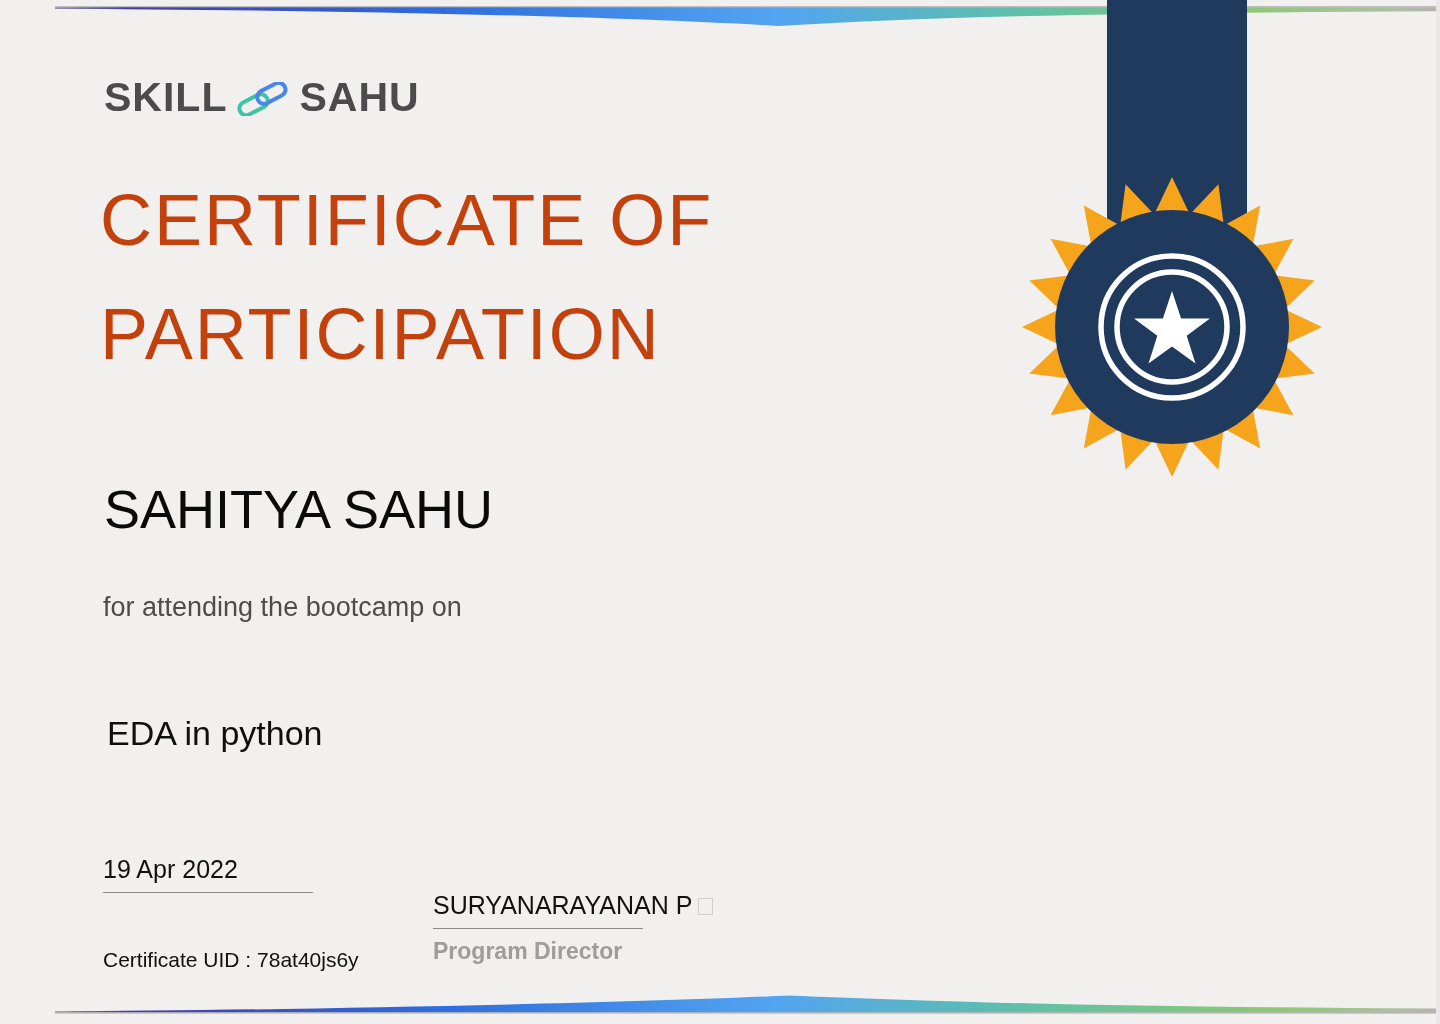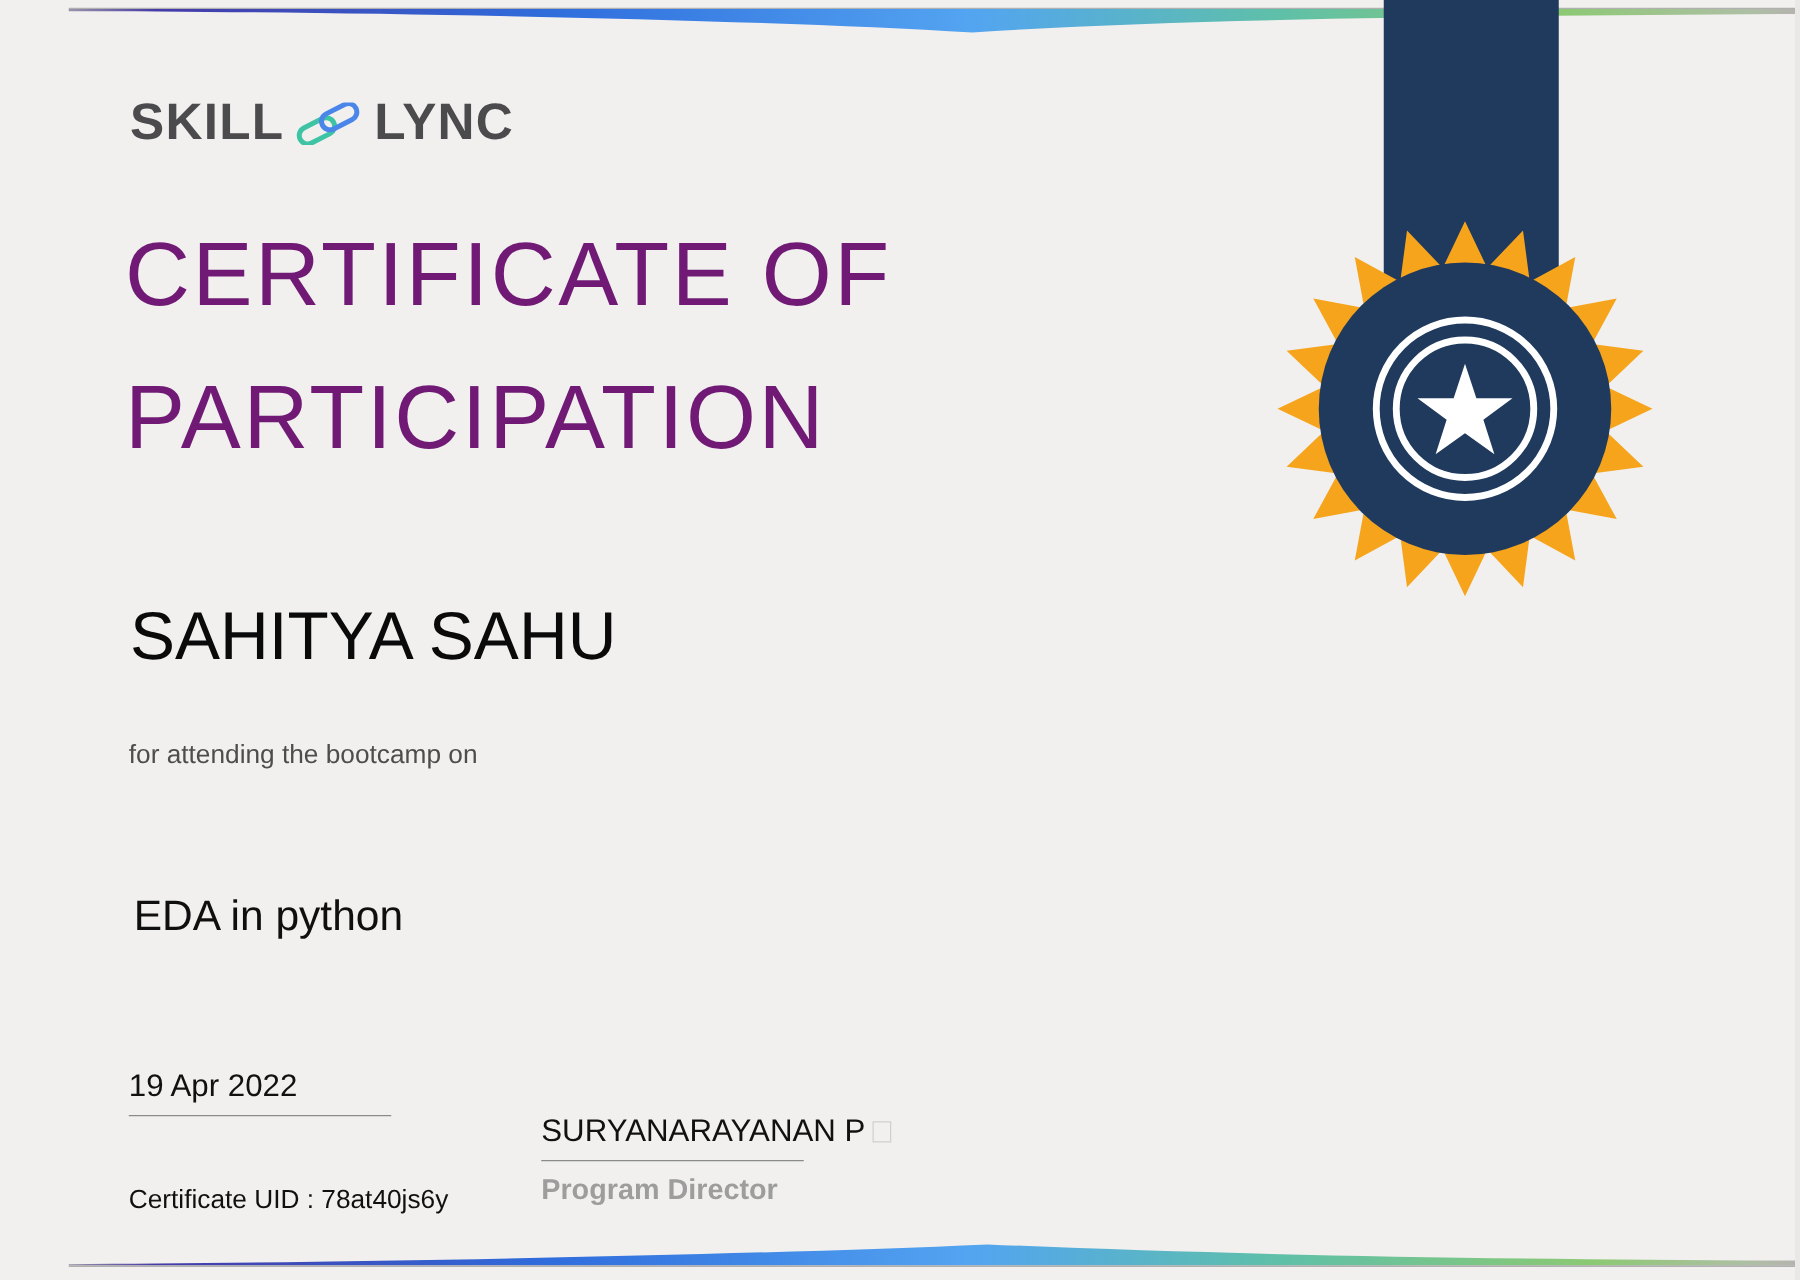--- a/index.html
+++ b/index.html
@@ -28,32 +28,32 @@
     display:flex; align-items:center; z-index:4;
   }
   .logo .word {
     font-size:41px; font-weight:800; color:#4b4b4d; letter-spacing:1px;
   }
   .logo .link-icon { margin:4px 7px 0 7px; display:block; }
 
   
   .title {
     position:absolute; left:100px; top:163px;
-    font-size:72px; font-weight:300; color:#701a75;
+    font-size:72px; font-weight:300; color:#c2410c;
     letter-spacing:2px; line-height:114px; z-index:4;
   }
 
   .recipient {
     position:absolute; left:104px; top:458px;
     font-size:54px; color:#0a0a0a; z-index:4;margin-top:20px;
   }
 
   .subtitle {
     position:absolute; left:103px; top:592px;
-    font-size:21px; color:#4d4d4d; z-index:4;
+    font-size:27px; color:#4d4d4d; z-index:4;
   }
 
   .course {
     position:absolute; left:107px; top:714px;
     font-size:34px; color:#0f0f0f; z-index:4;
   }
 
   
   .sig { position:absolute; top:855px; z-index:4; }
   .sig-date { left:103px; width:230px; }
@@ -121,21 +121,21 @@
   </svg>
 
   <div class="logo">
     <span class="word">SKILL</span>
     <svg class="link-icon" width="58" height="34" viewBox="0 0 58 34">
       <g transform="rotate(-27 29 17)">
         <rect x="3" y="11" width="30" height="13.5" rx="6.7" fill="none" stroke="#3ec4a4" stroke-width="4"></rect>
         <rect x="24" y="9" width="30" height="13.5" rx="6.7" fill="none" stroke="#4a86ea" stroke-width="4"></rect>
       </g>
     </svg>
-    <span class="word">LYNC</span>
+    <span class="word">SAHU</span>
   </div>
 
   <div class="title">
     <div>CERTIFICATE OF</div>
     <div>PARTICIPATION</div>
   </div>
 
   <div class="recipient">SAHITYA SAHU</div>
 
   <div class="subtitle">for attending the bootcamp on</div>

